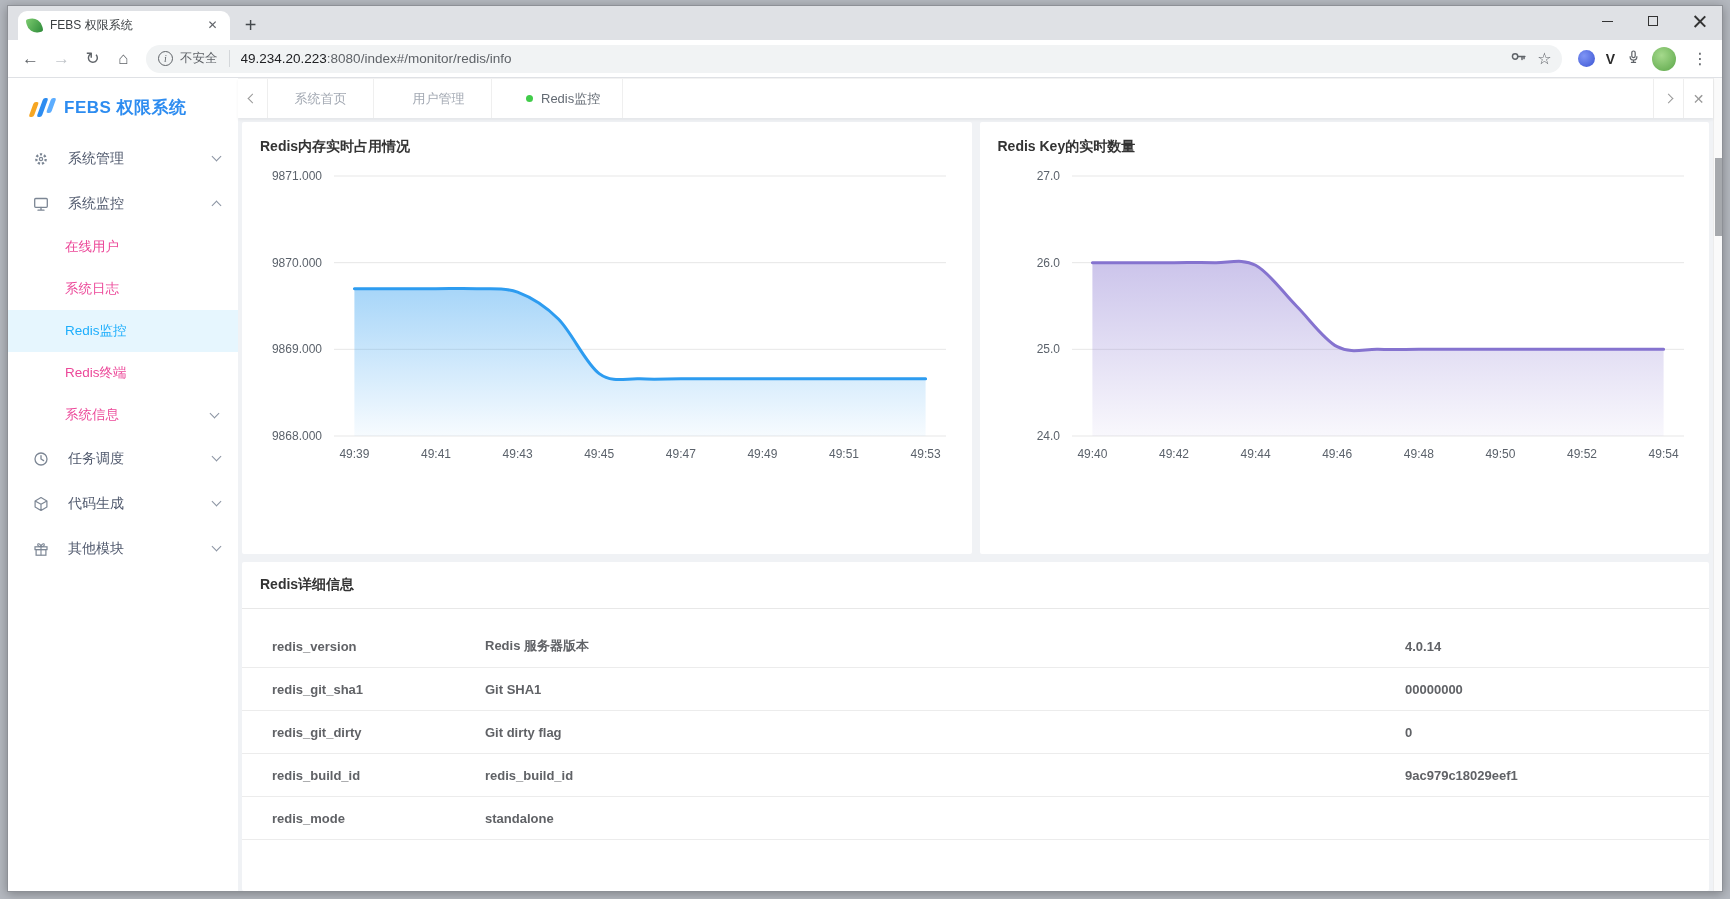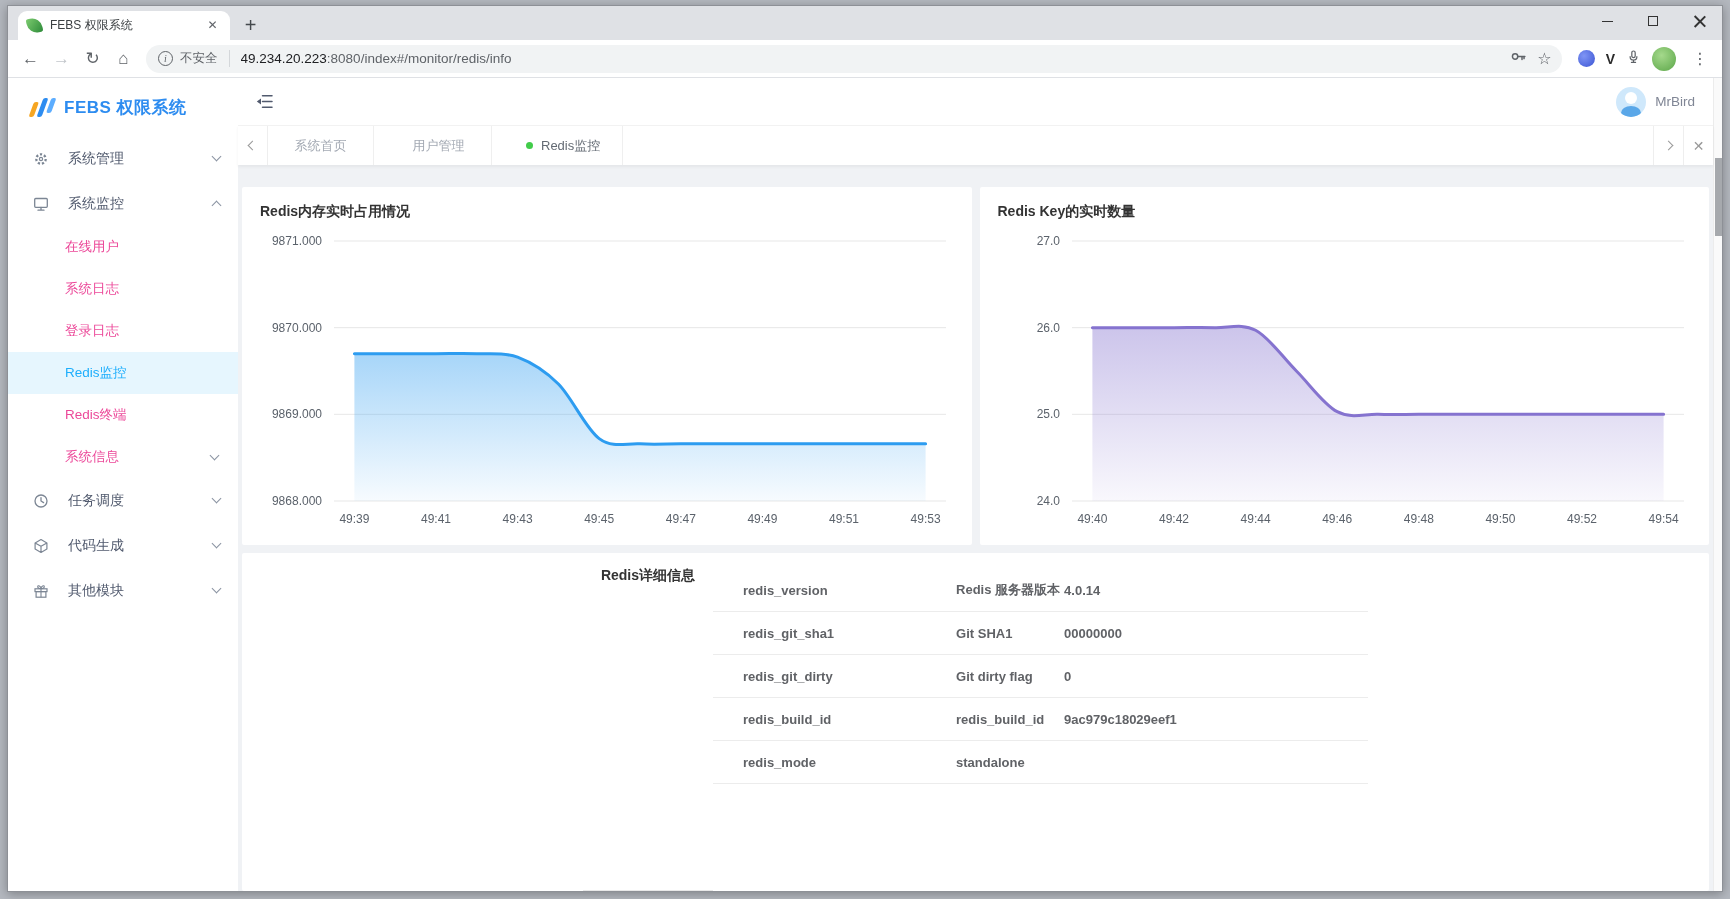--- a/index.html
+++ b/index.html
@@ -94,26 +94,26 @@
   .page-tab { min-width:106px; padding:0 22px; display:flex; align-items:center; justify-content:center; gap:8px;
               font-size:13px; color:#a3a9b3; border-right:1px solid #efefef; cursor:pointer; white-space:nowrap; }
   .page-tab.active { color:#636a73; }
   .tab-dot { width:7px; height:7px; border-radius:50%; background:#41cc4a; flex:0 0 auto; }
   .tabbar-spacer { flex:1; }
   .tab-x { width:30px; display:flex; align-items:center; justify-content:center; border-left:1px solid #eee;
            color:#999; font-size:14px; cursor:pointer; }
 
   .content { flex:1; padding:4px 4px 0 4px; display:flex; flex-direction:column; gap:8px; overflow:hidden; }
   .card { background:#fff; border-radius:2px; }
-  .charts-row { display:flex; gap:8px; height:358px; flex:0 0 auto; min-width:0;margin-top:18px; }
+  .charts-row { display:flex; gap:8px; height:432px; flex:0 0 auto; min-width:0; }
   .chart-card { flex:1; min-width:0; display:flex; flex-direction:column; }
   .card-title { font-size:14px; font-weight:bold; color:#333; padding:16px 18px 4px 18px; }
   .chart-host { flex:1; min-height:0; }
 
-  .detail-card { flex:1; display:flex; flex-direction:row; overflow:hidden;justify-content:center; }
+  .detail-card { flex:1; display:flex; flex-direction:column; overflow:hidden; }
   .detail-title { font-size:14px; font-weight:bold; color:#333; padding:14px 18px; border-bottom:1px solid #e8e8e8; }
   .detail-rows { padding-top:16px; overflow:hidden; }
   .detail-row { display:grid; grid-template-columns:213px 1fr 304px; height:43px; align-items:center;
                 border-bottom:1px solid #ececec; padding-left:30px; font-size:13px; color:#606266; }
   .detail-row span { white-space:nowrap; overflow:hidden; text-overflow:ellipsis; padding-right:4px;font-weight:bold; }
 
   .scrollbar { width:9px; background:#fafafa; border-left:1px solid #ececec; position:relative; flex:0 0 auto; }
   .scroll-thumb { position:absolute; top:80px; left:1px; width:7px; height:78px; background:#a6a9ad; cursor:pointer; }
 
   svg text { font-family:"Liberation Sans","DejaVu Sans",sans-serif; }
@@ -204,23 +204,20 @@
             </span>
             <span class="menu-label">系统监控</span>
             <span class="caret up"></span>
           </div>
           <div class="submenu-item">
             <span class="submenu-label">在线用户</span>
           </div>
           <div class="submenu-item">
             <span class="submenu-label">系统日志</span>
           </div>
-          <div class="submenu-item">
-            <span class="submenu-label">登录日志</span>
-          </div>
           <div class="submenu-item active">
             <span class="submenu-label">Redis监控</span>
           </div>
           <div class="submenu-item">
             <span class="submenu-label">Redis终端</span>
           </div>
           <div class="submenu-item">
             <span class="submenu-label">系统信息</span>
             <span class="caret "></span>
           </div>
@@ -252,32 +249,20 @@
               </svg>
             </span>
             <span class="menu-label">其他模块</span>
             <span class="caret "></span>
           </div>
         </nav>
     </aside>
 
     <div class="main">
 
-      <div class="app-header">
-        <span class="fold-ic">
-          <svg width="17" height="15" viewBox="0 0 17 15">
-              <path d="M6.5 1.8 H16 M6.5 7.5 H16 M6.5 13.2 H16" stroke="#515a6e" stroke-width="1.5" fill="none" stroke-linecap="round"></path>
-              <path d="M0.8 7.5 L5 4.6 V10.4 Z" fill="#515a6e"></path>
-            </svg>
-        </span>
-        <div class="user-area">
-          <span class="user-avatar"></span>
-          <span class="user-name">MrBird</span>
-        </div>
-      </div>
 
       <div class="tabbar">
         <span class="tab-nav left">
             <span class="nvcaret l"></span>
           </span>
         <div id="page-tabs">
             <div class="page-tab">
               <span>系统首页</span>
             </div>
             <div class="page-tab">

